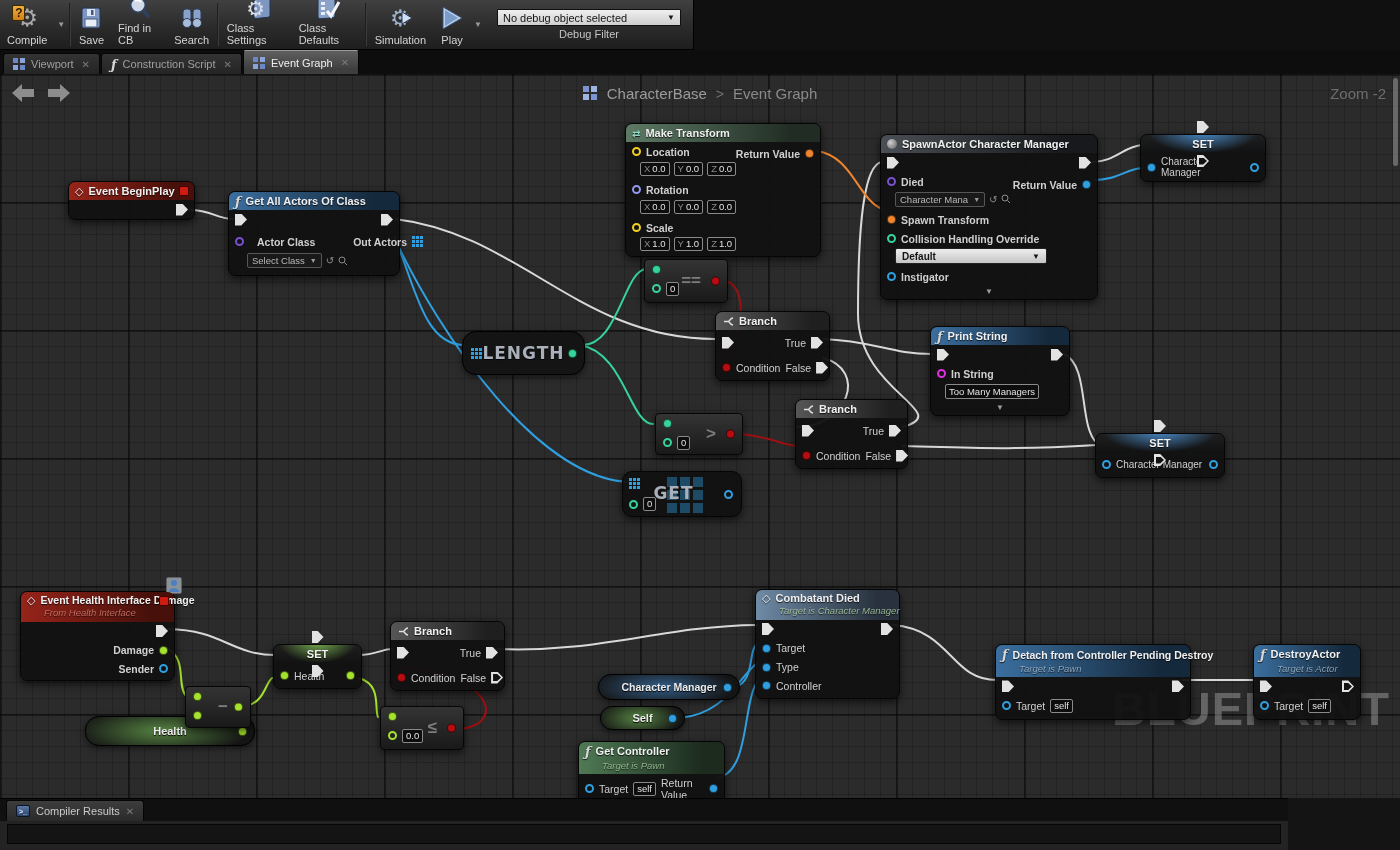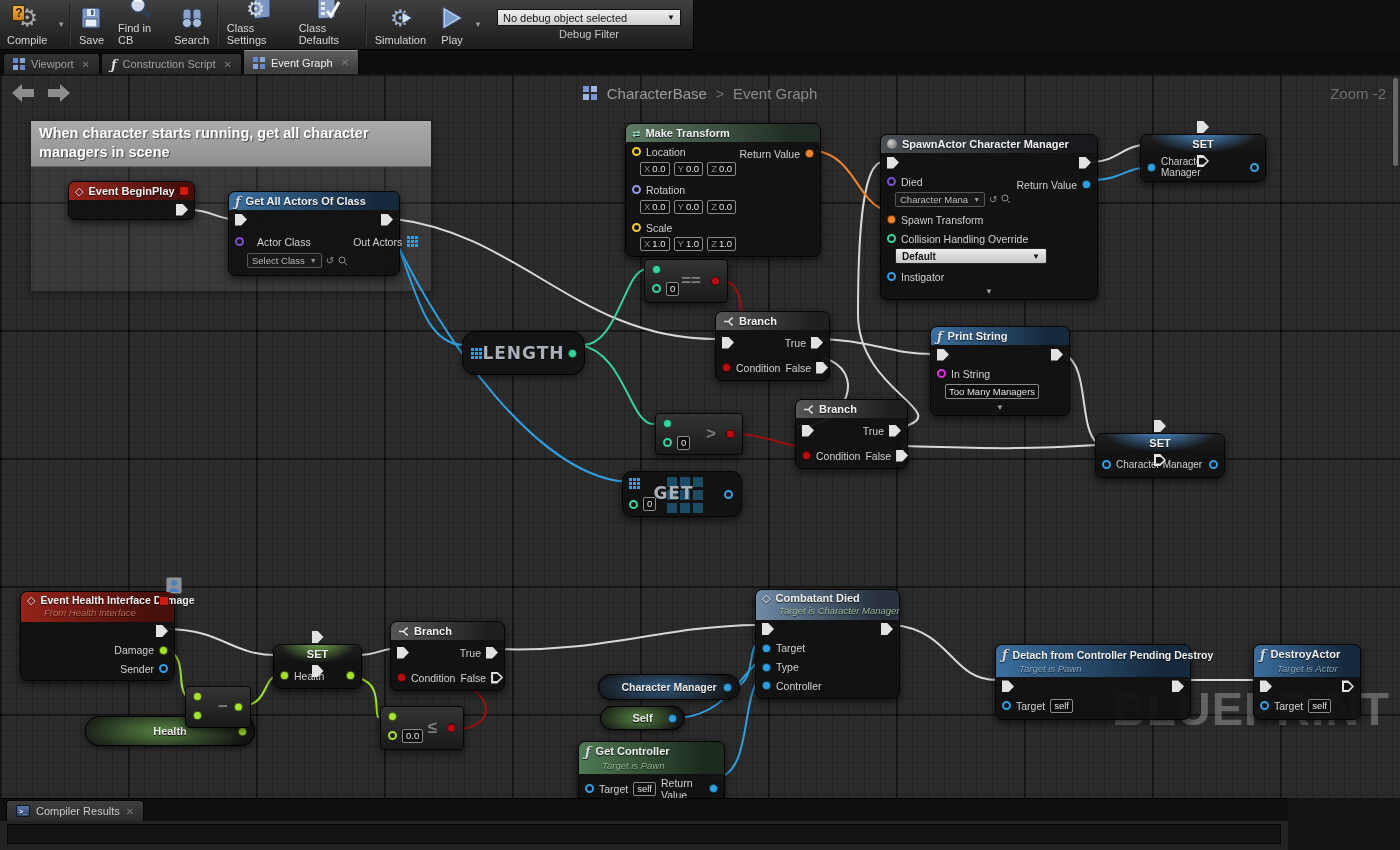--- a/index.html
+++ b/index.html
@@ -77,21 +77,21 @@
   .h-green { background:linear-gradient(90deg,#4f7a54,#1c2b1e 85%); }
   .h-mt    { background:linear-gradient(90deg,#5d7a64,#212d24 85%); }
   .h-comb  { background:linear-gradient(90deg,#6f8ba6,#28313d 85%); }
   .h-branch{ background:linear-gradient(90deg,#565656,#1f1f1f 85%); }
   .h-spawn { background:linear-gradient(90deg,#4a4f55,#17191c 85%); }
   .dbg { position:absolute; right:5px; top:4px; width:10px; height:10px; background:#cf1c10; border:1px solid #4a0000; border-radius:2px; }
 
   .prow { display:flex; align-items:center; gap:5px; padding:3px 6px; min-height:19px; }
   .between { justify-content:space-between; }
   .rt { justify-content:flex-end; }
-  .plabel { white-space:nowrap; }
+  .plabel { white-space:nowrap;font-weight:bold; }
   .pin { width:9px; height:9px; border-radius:50%; flex:none; }
   .pf { border:1px solid rgba(0,0,0,.6); }
   .ph { border:2px solid; background:transparent !important; }
   .exec { width:12px; height:12px; flex:none; background:#e2e2e2; clip-path:polygon(0 0,52% 0,100% 50%,52% 100%,0 100%); position:relative;}
   .exec.hollow::before { content:""; position:absolute; left:2px; top:2.5px; width:8px; height:7px; background:#121212;
     clip-path:polygon(0 0,52% 0,100% 50%,52% 100%,0 100%); }
   .vbox { background:#0d0d0d; border:1px solid #8a8a8a; border-radius:2px; padding:0 3px; font-size:9.5px; color:#e2e2e2;
     height:14px; line-height:12px; white-space:nowrap; }
   .vbox b { color:#8a8a8a; font-weight:normal; margin-right:2px; }
   .ddark { background:#191919; border:1px solid #565656; border-radius:2px; color:#b9b9b9; font-size:9.5px; height:15px;
@@ -289,23 +289,20 @@
         </svg>
       <span>Event Graph</span>
       <span class="tx">✕</span>
     </div>
   </div>
 
   <div class="graph">
 
     <div class="watermark">BLUEPRINT</div>
 
-    <div class="comment" id="c-managers">
-      <div class="comment-header">When character starts running, get all character managers in scene</div>
-    </div>
 
     <svg class="wires" width="1400" height="724" viewBox="0 0 1400 724">
 
       <path d="M190,136 C212,136 216,145 233,145" stroke="#d8d8d8"></path>
       <path d="M395,145 C520,160 580,265 715,265" stroke="#d8d8d8"></path>
       <path d="M823,265 C875,267 890,280 932,280" stroke="#d8d8d8"></path>
       <path d="M823,284 C868,296 848,353 797,353" stroke="#d8d8d8"></path>
       <path d="M903,353 C955,338 858,318 858,240 C858,150 864,90 882,88" stroke="#d8d8d8"></path>
       <path d="M903,372 C990,374 1012,376 1097,371" stroke="#d8d8d8"></path>
       <path d="M1064,280 C1090,292 1078,352 1097,369" stroke="#d8d8d8"></path>

